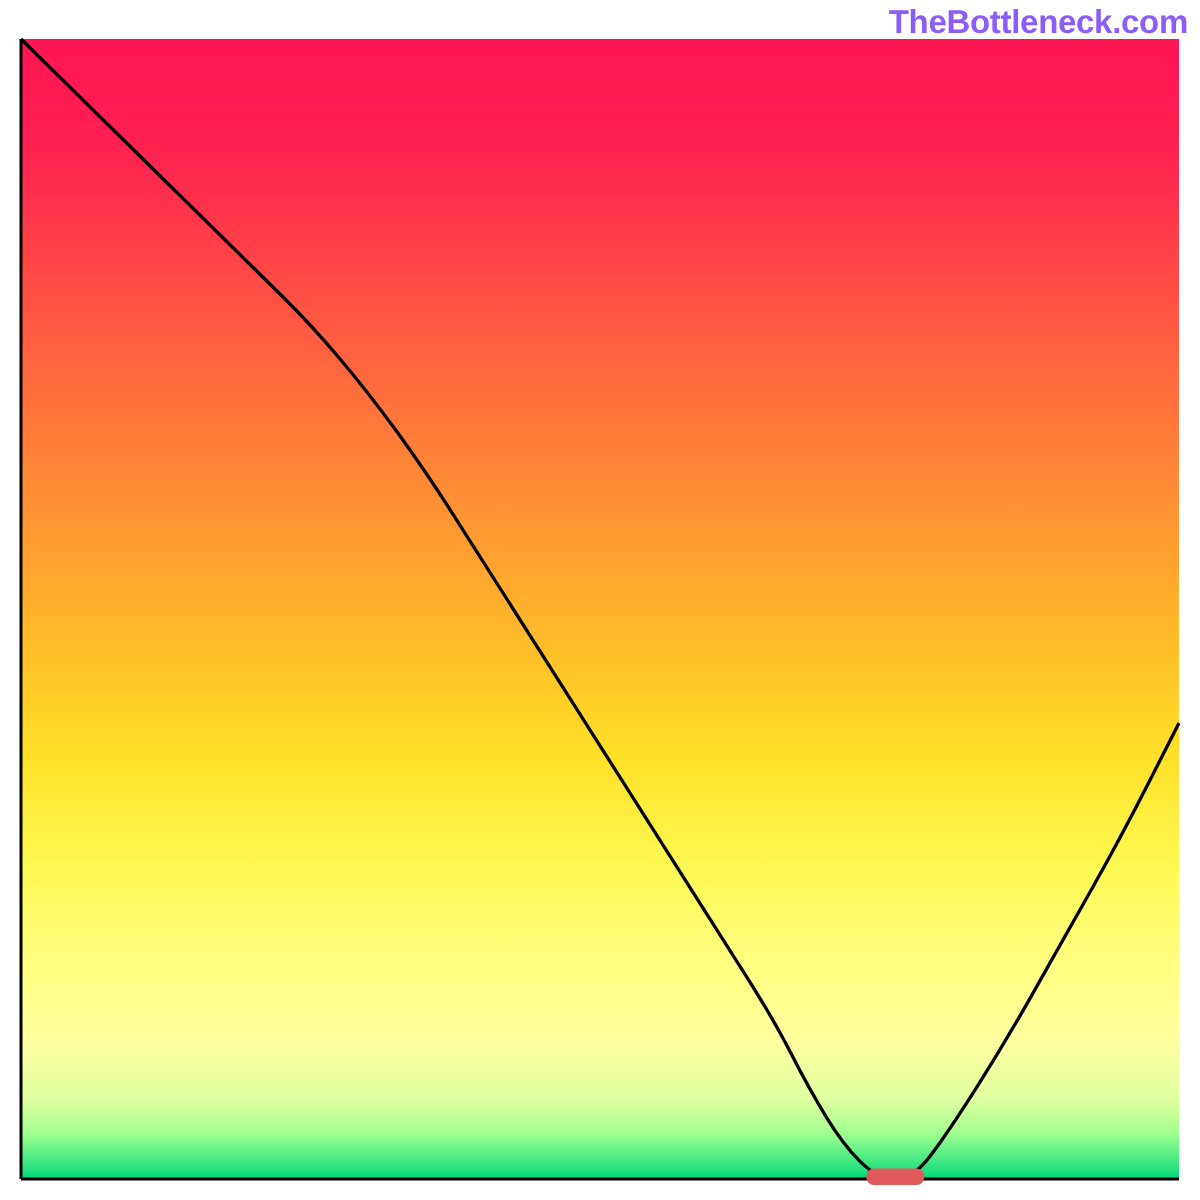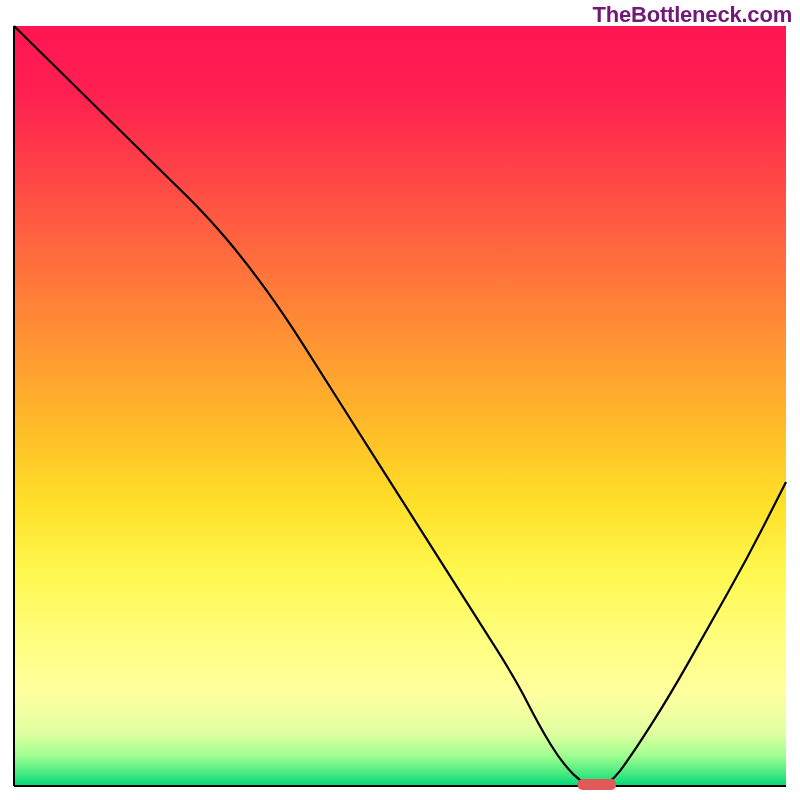--- a/index.html
+++ b/index.html
@@ -15,21 +15,21 @@
     position: relative;
     width: 800px;
     height: 800px;
   }
   .watermark {
     position: absolute;
     top: 2px;
     right: 8px;
     font-size: 22px;
     font-weight: 600;
-    color: #701a75;
+    color: #8b5cf6;
     z-index: 10;
     letter-spacing: -0.2px;
     text-align: right;
   }
   svg.chart {
     position: absolute;
     top: 0;
     left: 0;
   }
 </style>

